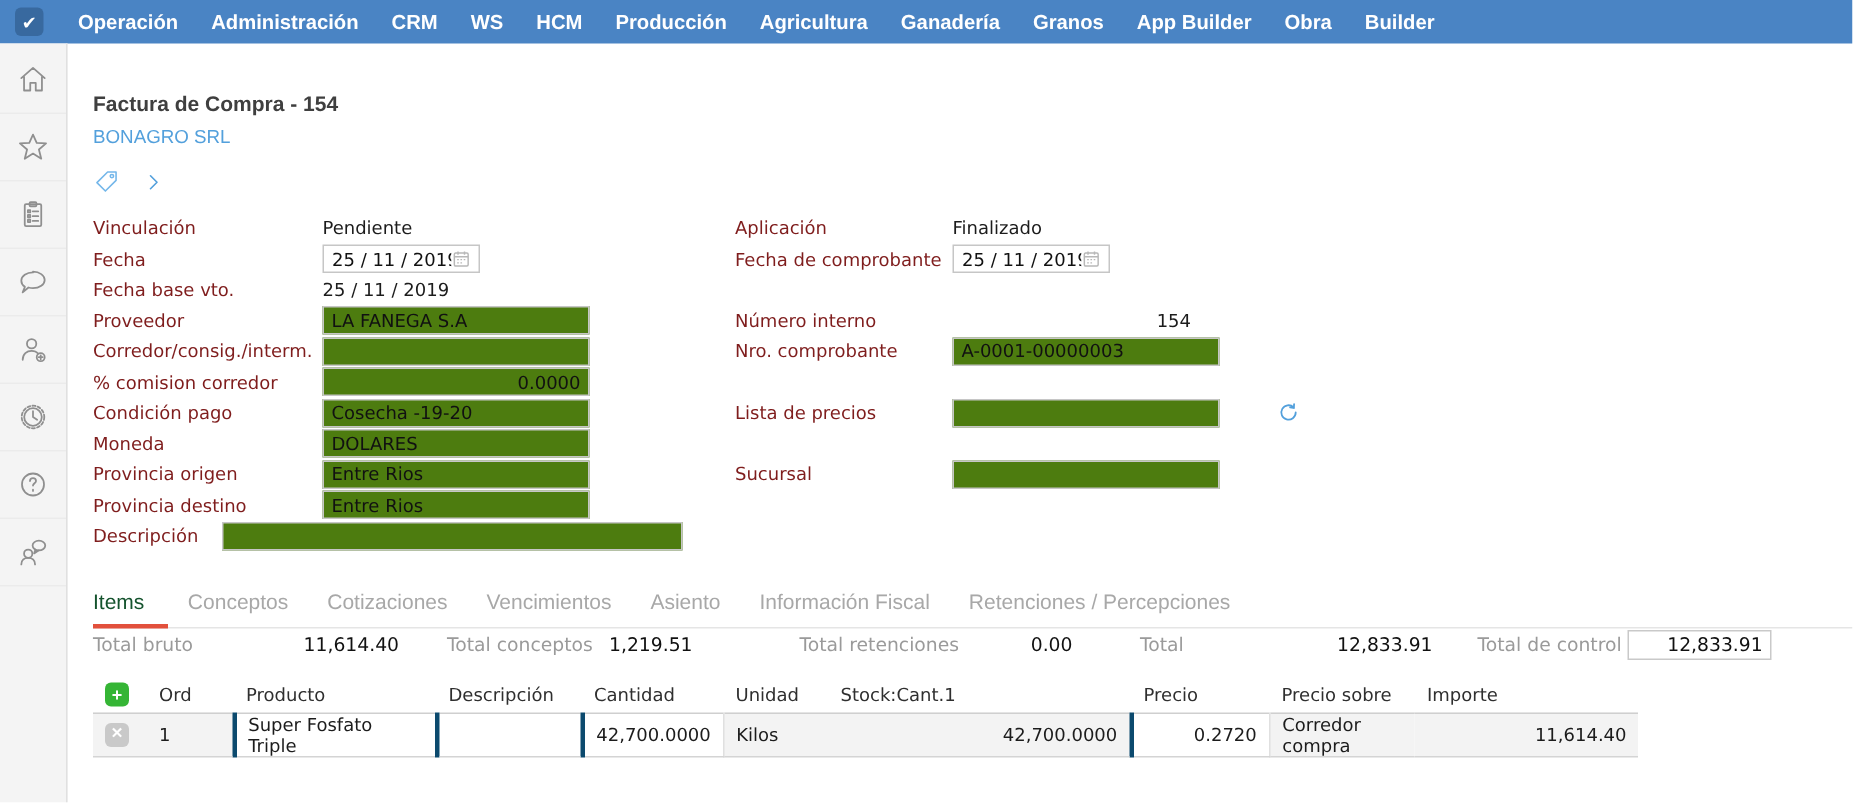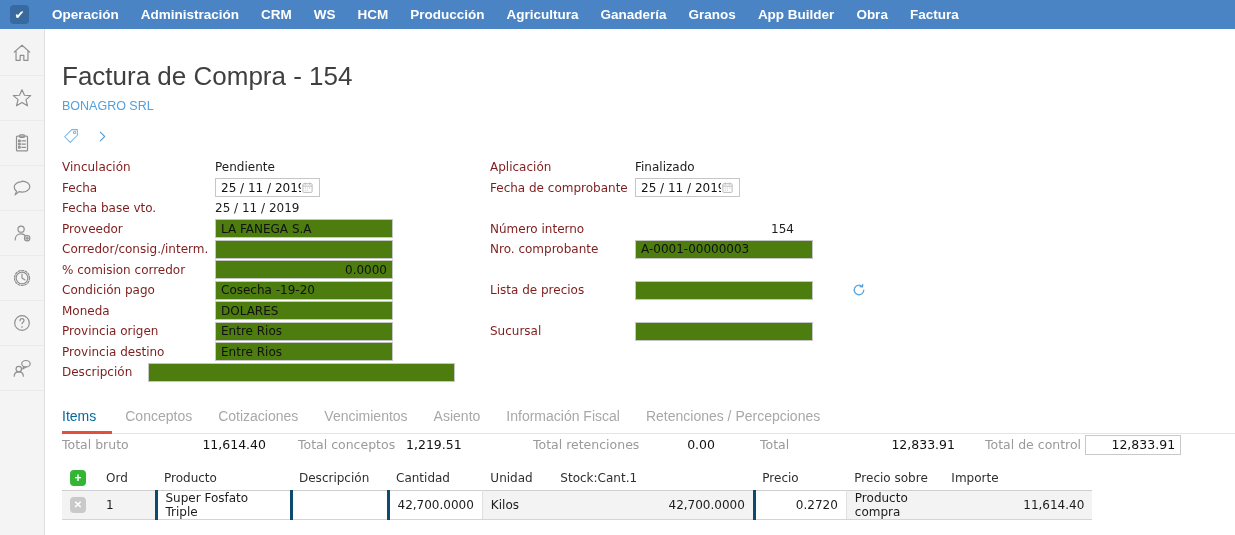--- a/index.html
+++ b/index.html
@@ -13,21 +13,21 @@
   .menu-item { color:#fff; font-weight:bold; font-size:13.5px; padding:0 11px; cursor:pointer;
                font-family:"Liberation Sans", sans-serif; white-space:nowrap; }
   
   .app { display:flex; height:506px; }
   .sidebar { width:45px; background:#f4f4f4; border-right:1px solid #e0e0e0; padding-top:2px; }
   .side-icon { height:45px; display:flex; align-items:center; justify-content:center;
                border-bottom:1px solid #ebebeb; cursor:pointer; }
   .side-icon svg { stroke:#8f8f8f; fill:none; stroke-width:1.3; stroke-linecap:round; stroke-linejoin:round; }
   .main { flex:1; padding-left:17px; position:relative; }
   
-  .page-title { font-family:"Liberation Sans", sans-serif; font-size:26px; font-weight:normal;
+  .page-title { font-family:"Liberation Sans", sans-serif; font-size:14px; font-weight:bold;
                 color:#3f3f3f; margin-top:32px; }
   .company-link { color:#53a0dc; font-size:12.5px; margin-top:7px; cursor:pointer;
                   font-family:"Liberation Sans", sans-serif; }
   .actions { display:flex; align-items:center; gap:16px; margin-top:13px; height:20px; }
   .actions svg { cursor:pointer; }
   
   .form { display:flex; margin-top:11px; font-size:12px; }
   .fcol-left { width:393px; }
   .fcol-right { margin-left:35px; }
   .frow { height:20.5px; display:flex; align-items:center; }
@@ -41,21 +41,21 @@
   input.fld.wide { width:537px; }
   .date-box { width:105px; height:19px; border:1px solid #c6c6c6; display:flex; align-items:center;
               background:#fff; padding:0 3px 0 5px; }
   .date-box input { border:none; outline:none; width:80px; font-size:12px; font-family:inherit; color:#111; }
   .refresh-wrap { margin-left:38px; cursor:pointer; display:flex; align-items:center; }
   
   .tabs { display:flex; margin-top:21px; border-bottom:1px solid #e5e5e5; }
   .tab { font-family:"Liberation Sans", sans-serif; font-size:14px; color:#a8a8a8;
          padding:4px 13px 9px; cursor:pointer; position:relative; white-space:nowrap; }
   .tab:first-child { padding-left:0; padding-right:16px; }
-  .tab.active { color:#0369a1; }
+  .tab.active { color:#14532d; }
   .tab.active::after { content:""; position:absolute; left:0; right:0; bottom:-1px; height:3px; background:#e2503c; }
   
   .totals { display:flex; align-items:center; font-size:12.5px; height:22px; }
   .t-label { color:#9a9a9a; }
   .t-val { color:#111; text-align:right; }
   .ctrl-input { width:96px; height:20px; border:1px solid #c9c9c9; text-align:right; padding:0 5px;
                 font-size:12.5px; font-family:inherit; color:#111; margin-left:4px; }
   
   table.items { border-collapse:collapse; margin-top:10px; font-size:12px; table-layout:fixed; }
   table.items th { font-weight:normal; color:#2f2f2f; text-align:left; padding:4px 8px; height:22px; }
@@ -81,21 +81,21 @@
   <span class="menu-item">Administración</span>
   <span class="menu-item">CRM</span>
   <span class="menu-item">WS</span>
   <span class="menu-item">HCM</span>
   <span class="menu-item">Producción</span>
   <span class="menu-item">Agricultura</span>
   <span class="menu-item">Ganadería</span>
   <span class="menu-item">Granos</span>
   <span class="menu-item">App Builder</span>
   <span class="menu-item">Obra</span>
-  <span class="menu-item">Factura</span>
+  <span class="menu-item">Builder</span>
 </div>
 
 <div class="app">
 
   <div class="sidebar">
     <div class="side-icon">
       <svg width="22" height="22" viewBox="0 0 24 24">
           <path d="M3.5 11 L12 3.5 L20.5 11 M5.5 9.8 V20 H10 V14.5 H14 V20 H18.5 V9.8"></path>
         </svg>
     </div>
@@ -322,19 +322,19 @@
           <td class="ro">
               <button class="del-btn">✕</button>
             </td>
           <td class="ro">1</td>
           <td class="ed">Super Fosfato Triple</td>
           <td class="ed"></td>
           <td class="ed num-cell">42,700.0000</td>
           <td class="ro">Kilos</td>
           <td class="ro num-cell">42,700.0000</td>
           <td class="ed num-cell">0.2720</td>
-          <td class="ro">Producto compra</td>
+          <td class="ro">Corredor compra</td>
           <td class="ro num-cell">11,614.40</td>
         </tr>
       </tbody>
     </table>
   </div>
 </div>
 
 </body></html>

